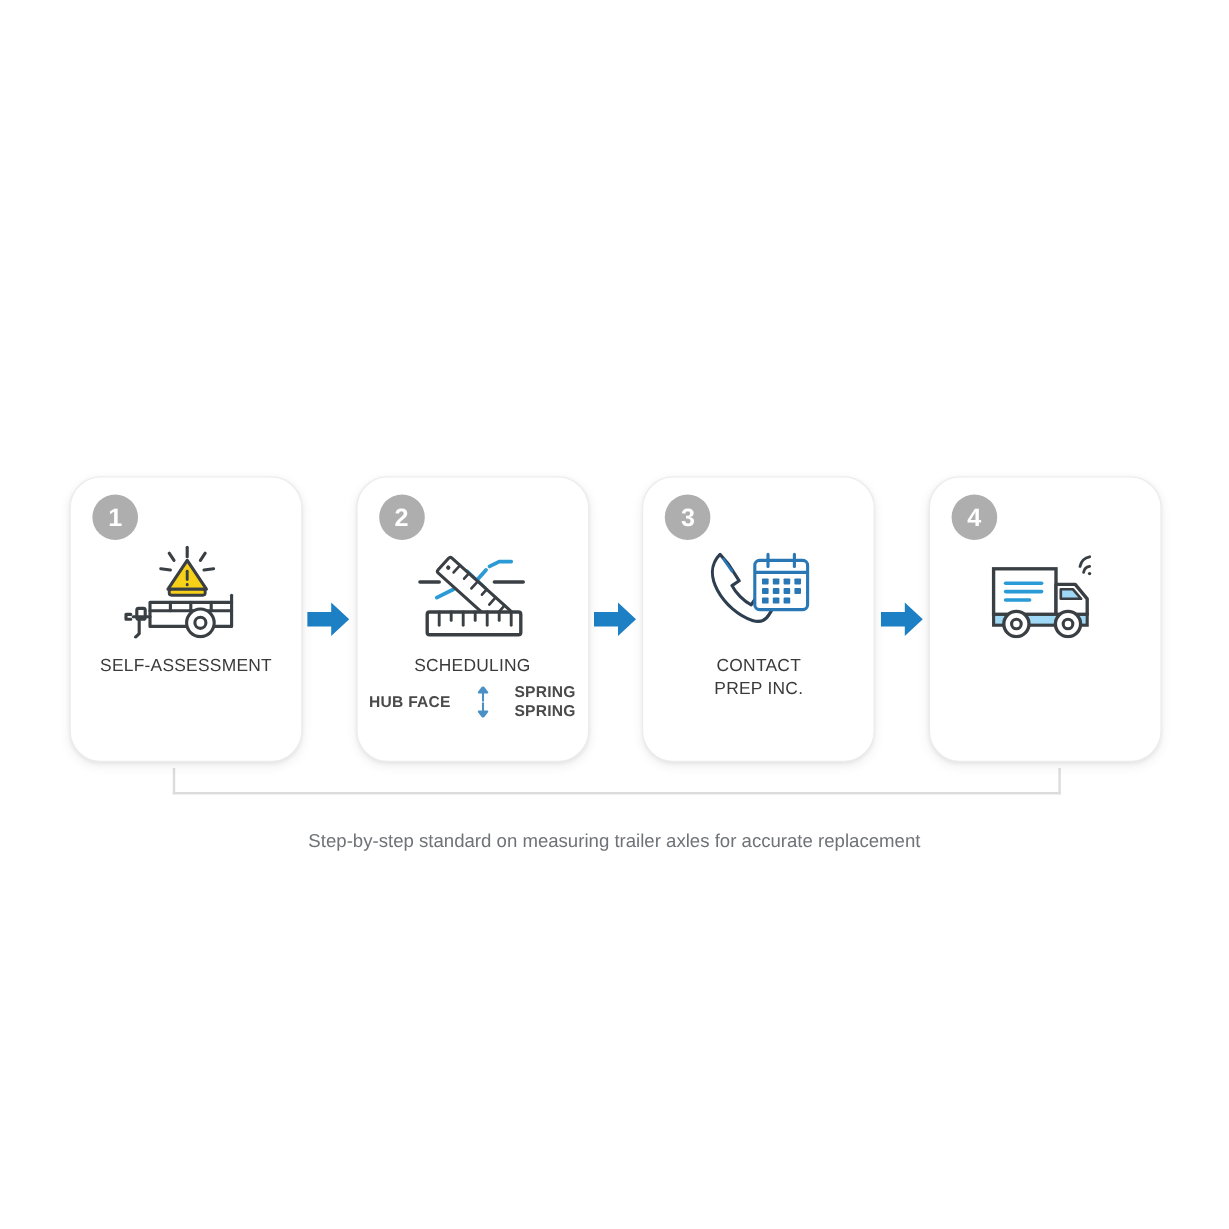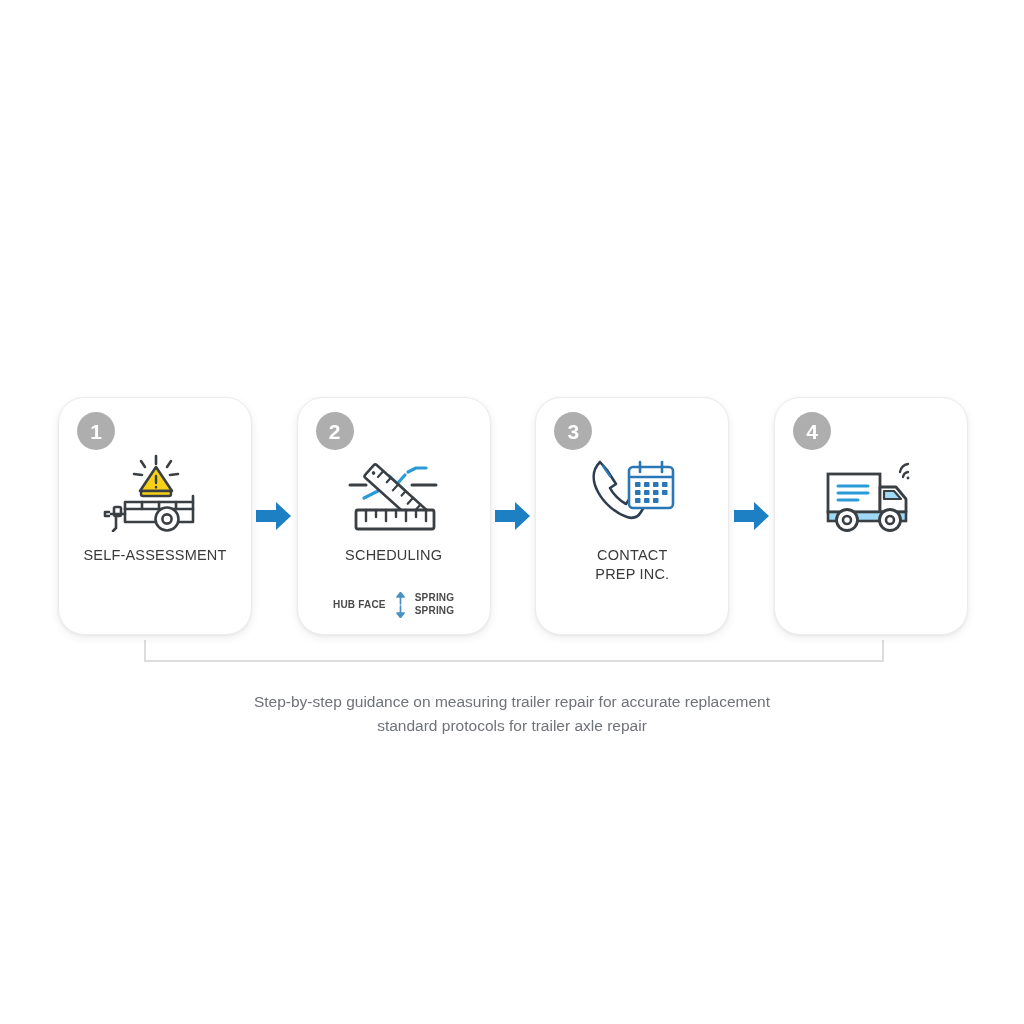--- a/index.html
+++ b/index.html
@@ -90,26 +90,26 @@
     font-size: 14.5px;
     font-weight: normal;
     letter-spacing: 0.2px;
     color: #3a3a3a;
     line-height: 1.28;
     padding: 0 8px;
   }
 
   
   .sublabels {
-    margin-top: 27px;
+    margin-top: 4px;
     display: flex;
     align-items: center;
     justify-content: center;
-    gap: 8px;
-    font-size: 10px;
+    gap: 20px;
+    font-size: 13px;
     font-weight: bold;
     color: #4a4a4a;
     letter-spacing: 0.2px;
   }
   .sublabels .left { text-align: right; white-space: nowrap; }
   .sublabels .right { text-align: right; line-height: 1.25; }
   .sublabels .arrows { display: flex; flex-direction: column; align-items: center; }
 
   
   .arrow {
@@ -338,17 +338,16 @@
           <circle cx="70" cy="66" r="10.5" fill="#ffffff" stroke="#3a3f44" stroke-width="2.8"></circle>
           <circle cx="70" cy="66" r="4" fill="#ffffff" stroke="#3a3f44" stroke-width="2.6"></circle>
         </svg>
       </div>
 
     </div>
 
   </div>
 
   <div class="caption">
-    <div>Step-by-step guidance on measuring trailer repair for accurate replacement</div>
-    <div>standard protocols for trailer axle repair</div>
+    <div>Step-by-step standard on measuring trailer axles for accurate replacement</div>
   </div>
 
 </div>
 
 </body></html>

